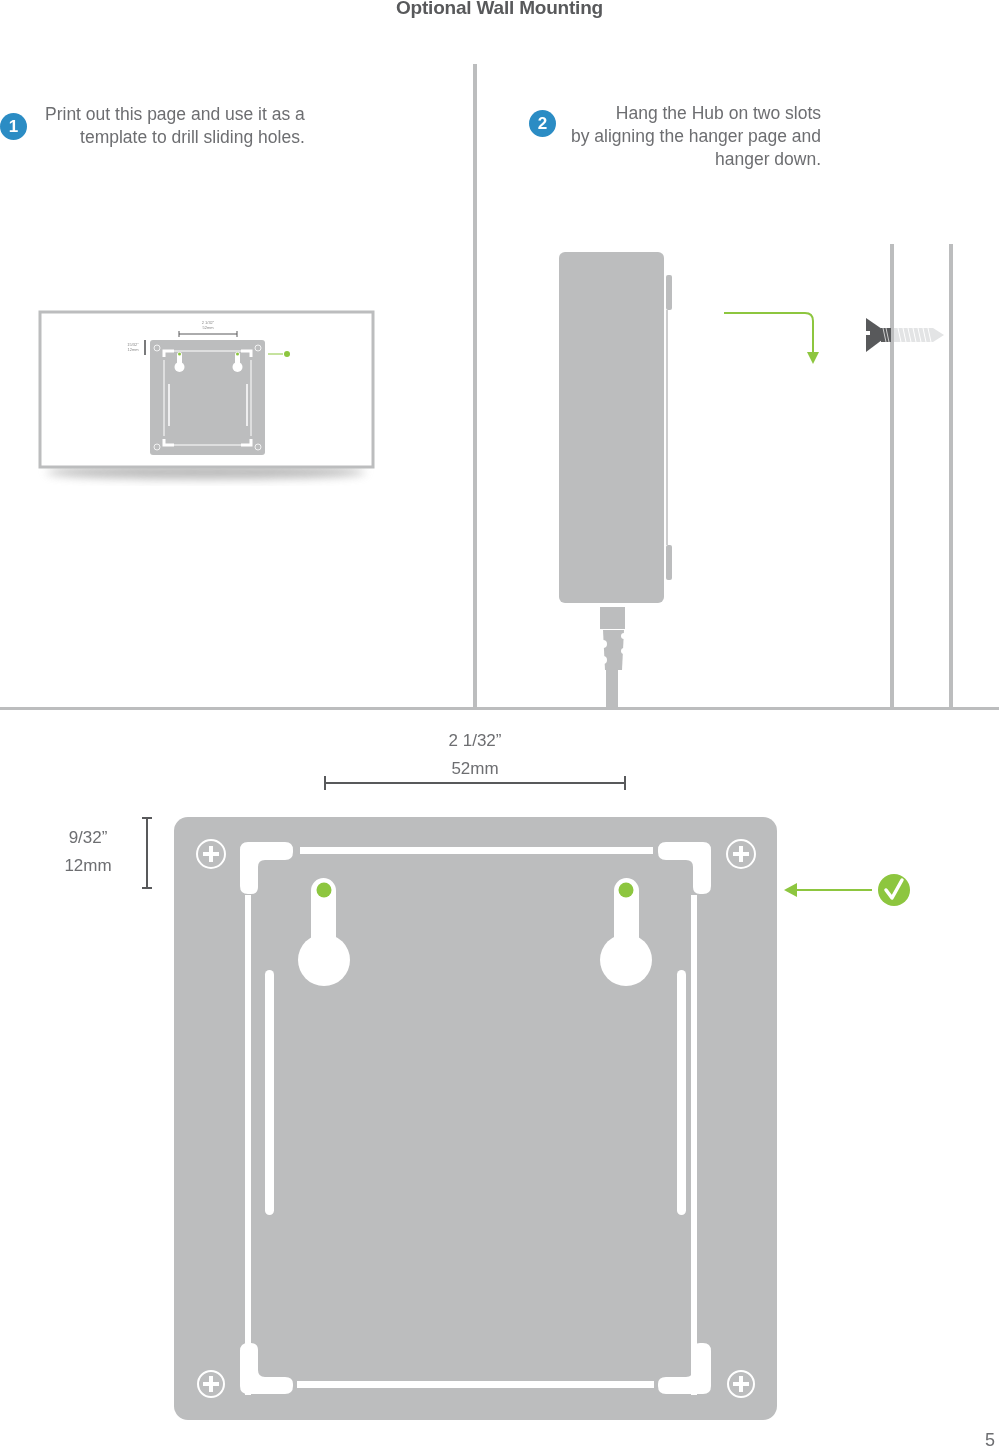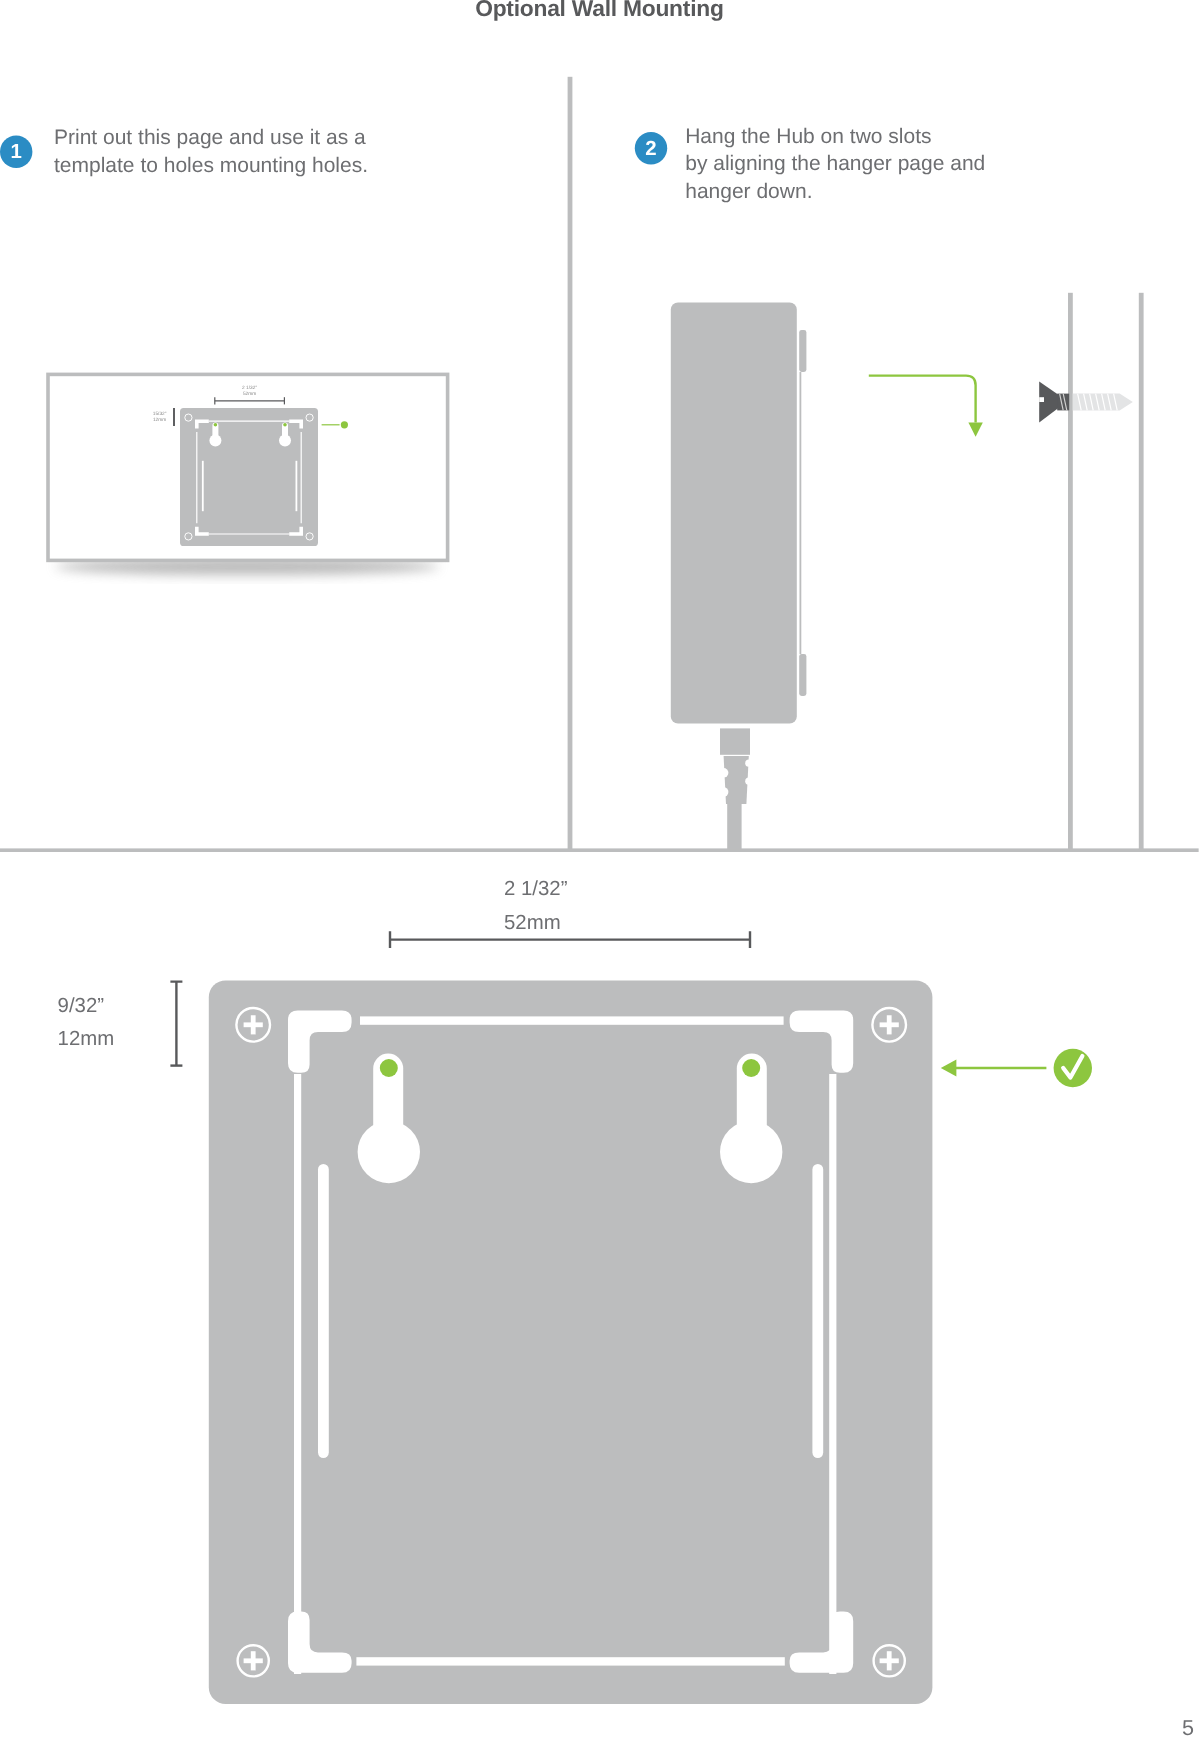--- a/index.html
+++ b/index.html
@@ -4,36 +4,36 @@
 <style>
   html, body { margin: 0; padding: 0; background: #ffffff; }
   body { width: 999px; height: 1455px; position: relative; overflow: hidden;
          font-family: "Liberation Sans", sans-serif; color: #58595b; }
   .abs { position: absolute; }
   .title { left: 0; width: 999px; top: -3px; text-align: center; font-weight: bold;
            font-size: 19px; color: #58595b; letter-spacing: -0.2px; }
   .step-badge { width: 27px; height: 27px; border-radius: 50%; background: #2b8cc4;
                 color: #fff; font-weight: bold; font-size: 17px; text-align: center;
                 line-height: 27px; }
-  .step-text { font-size: 17.5px; line-height: 23px; color: #6d6e71; }
+  .step-text { font-size: 17.5px; line-height: 23px; color: #6d6e71; text-align: right; }
   .divider-v { left: 473px; top: 64px; width: 4px; height: 644px; background: #bcbdbe; }
   .divider-h { left: 0; top: 707px; width: 999px; height: 3px; background: #bcbdbe; }
-  .dim-text { font-size: 17px; color: #6d6e71; text-align: left; line-height: 28px; }
+  .dim-text { font-size: 17px; color: #6d6e71; text-align: center; line-height: 28px; }
   .page-num { right: 4px; top: 1430px; font-size: 18px; color: #6d6e71; }
   svg { display: block; }
 </style>
 </head>
 <body>
 
 <div class="abs title">Optional Wall Mounting</div>
 
 <div class="abs step-badge" style="left:0px;top:113px;">1</div>
 <div class="abs step-text" style="left:45px;top:103px;">
   <div>Print out this page and use it as a</div>
-  <div>template to holes mounting holes.</div>
+  <div>template to drill sliding holes.</div>
 </div>
 
 <div class="abs step-badge" style="left:529px;top:110px;">2</div>
 <div class="abs step-text" style="left:571px;top:102px;">
   <div>Hang the Hub on two slots</div>
   <div>by aligning the hanger page and</div>
   <div>hanger down.</div>
 </div>
 
 <div class="abs divider-v"></div>

